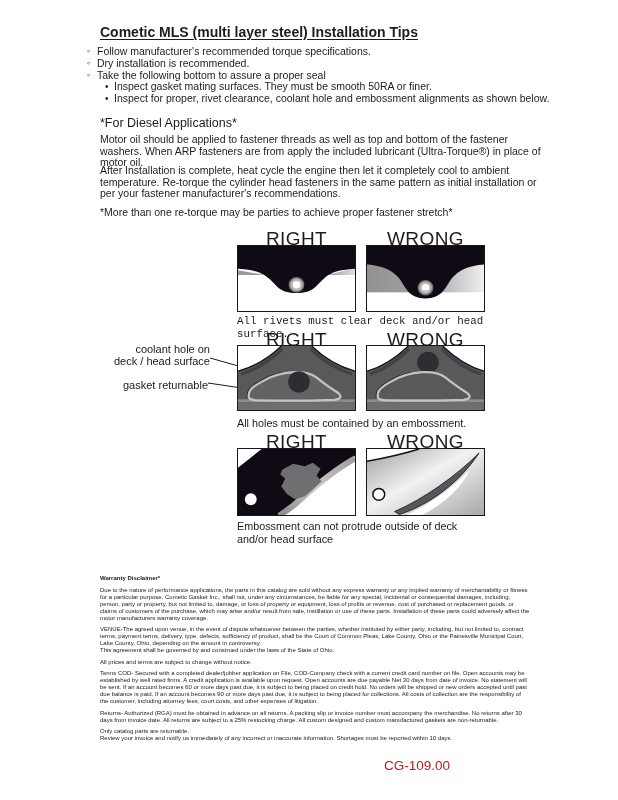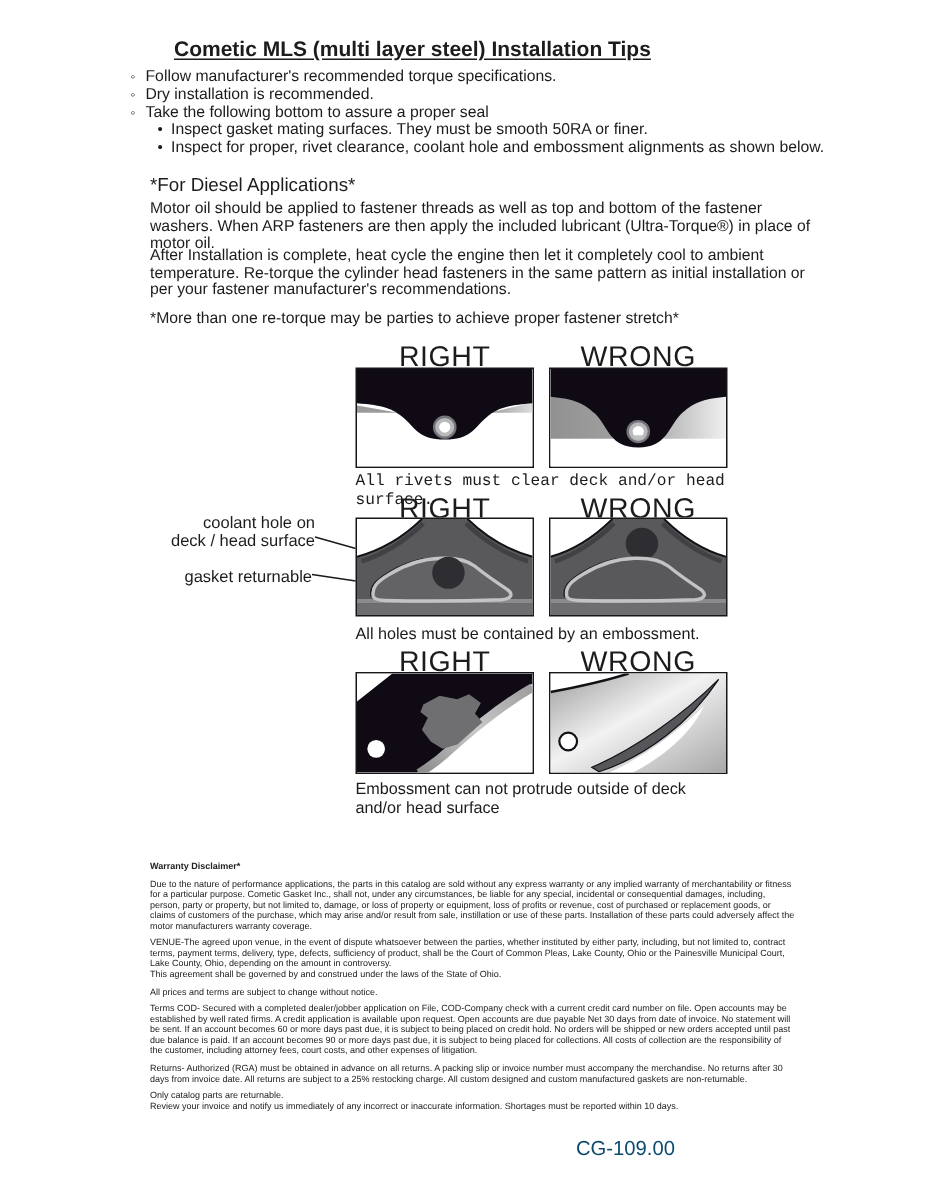--- a/index.html
+++ b/index.html
@@ -1,35 +1,35 @@
 <!DOCTYPE html>
 <html><head>
 <meta charset="utf-8">
 <style>
   html,body { margin:0; padding:0; background:#ffffff; }
   .page { position:relative; width:618px; height:800px; background:#ffffff;
           font-family:"Liberation Sans", sans-serif; color:#1c1c1c; overflow:hidden; }
   .abs { position:absolute; }
-  .title { font-size:14px; font-weight:bold; text-decoration:underline; text-underline-offset:2px;margin-left:16px; }
+  .title { font-size:14px; font-weight:bold; text-decoration:underline; text-underline-offset:2px; }
   .bullets { font-size:10.5px; line-height:11.8px; }
   .b-row { display:flex; }
   .b-marker { width:10px; flex:0 0 10px; font-size:9px; }
   .b-sub { padding-left:18px; }
   .b-sub .b-marker { width:9px; flex:0 0 9px; font-size:10px; }
   .h2 { font-size:12.5px; font-weight:normal; }
   .body-text { font-size:10.5px; line-height:11.5px; }
   .fig-head { font-size:19px; letter-spacing:0.4px; width:119px; text-align:center; }
   .caption { font-size:10.8px; line-height:12.5px; white-space:pre-line; }
   .ann { font-size:11px; line-height:12px; text-align:right; white-space:pre-line; }
   .box { width:119px; border:1.6px solid #17171b; box-sizing:border-box; background:#fff; }
   .box svg { display:block; width:100%; height:100%; }
   .disc { font-size:6.0px; line-height:7.0px; width:430px; color:#222; }
   .disc p { margin:0 0 4.5px 0; white-space:pre-line; }
   .disc-h { font-weight:bold; margin:0 0 6px 0; }
-  .footer { font-size:13.5px; color:#0c4a6e; width:115px; text-align:right; }
+  .footer { font-size:13.5px; color:#b91c1c; width:115px; text-align:right; }
 </style>
 </head>
 <body>
 
 <div class="page">
 
   <div class="abs title" style="left:100px; top:24px;">Cometic MLS (multi layer steel) Installation Tips</div>
 
   <div class="abs bullets" style="left:87px; top:46px; width:470px;">
     <div class="b-row">
@@ -48,21 +48,21 @@
       <span class="b-marker">•</span>
       <span>Inspect gasket mating surfaces.  They must be smooth 50RA or finer.</span>
     </div>
     <div class="b-row b-sub">
       <span class="b-marker">•</span>
       <span>Inspect for proper, rivet clearance, coolant hole and embossment alignments as shown below.</span>
     </div>
   </div>
 
   <div class="abs h2" style="left:100px; top:116px;">*For Diesel Applications*</div>
-  <div class="abs body-text" style="left:100px; top:134px; width:442px;">Motor oil should be applied to fastener threads as well as top and bottom of the fastener washers. When ARP fasteners are then apply the included lubricant (Ultra-Torque®) in place of motor oil.</div>
+  <div class="abs body-text" style="left:100px; top:134px; width:442px;">Motor oil should be applied to fastener threads as well as top and bottom of the fastener washers. When ARP fasteners are from apply the included lubricant (Ultra-Torque®) in place of motor oil.</div>
   <div class="abs body-text" style="left:100px; top:165px; width:442px;">After Installation is complete, heat cycle the engine then let it completely cool to ambient temperature. Re-torque the cylinder head fasteners in the same pattern as initial installation or per your fastener manufacturer's recommendations.</div>
   <div class="abs body-text" style="left:100px; top:207px; width:442px;">*More than one re-torque may be parties to achieve proper fastener stretch*</div>
 
   <div class="abs fig-head" style="left:237px; top:228px;">RIGHT</div>
   <div class="abs fig-head" style="left:366px; top:228px;">WRONG</div>
 
   <div class="abs box" style="left:237px; top:245px; height:67px;">
     <svg viewBox="0 0 119 67" preserveAspectRatio="none">
       <defs>
         <linearGradient id="g1" x1="0" y1="0" x2="1" y2="0">

